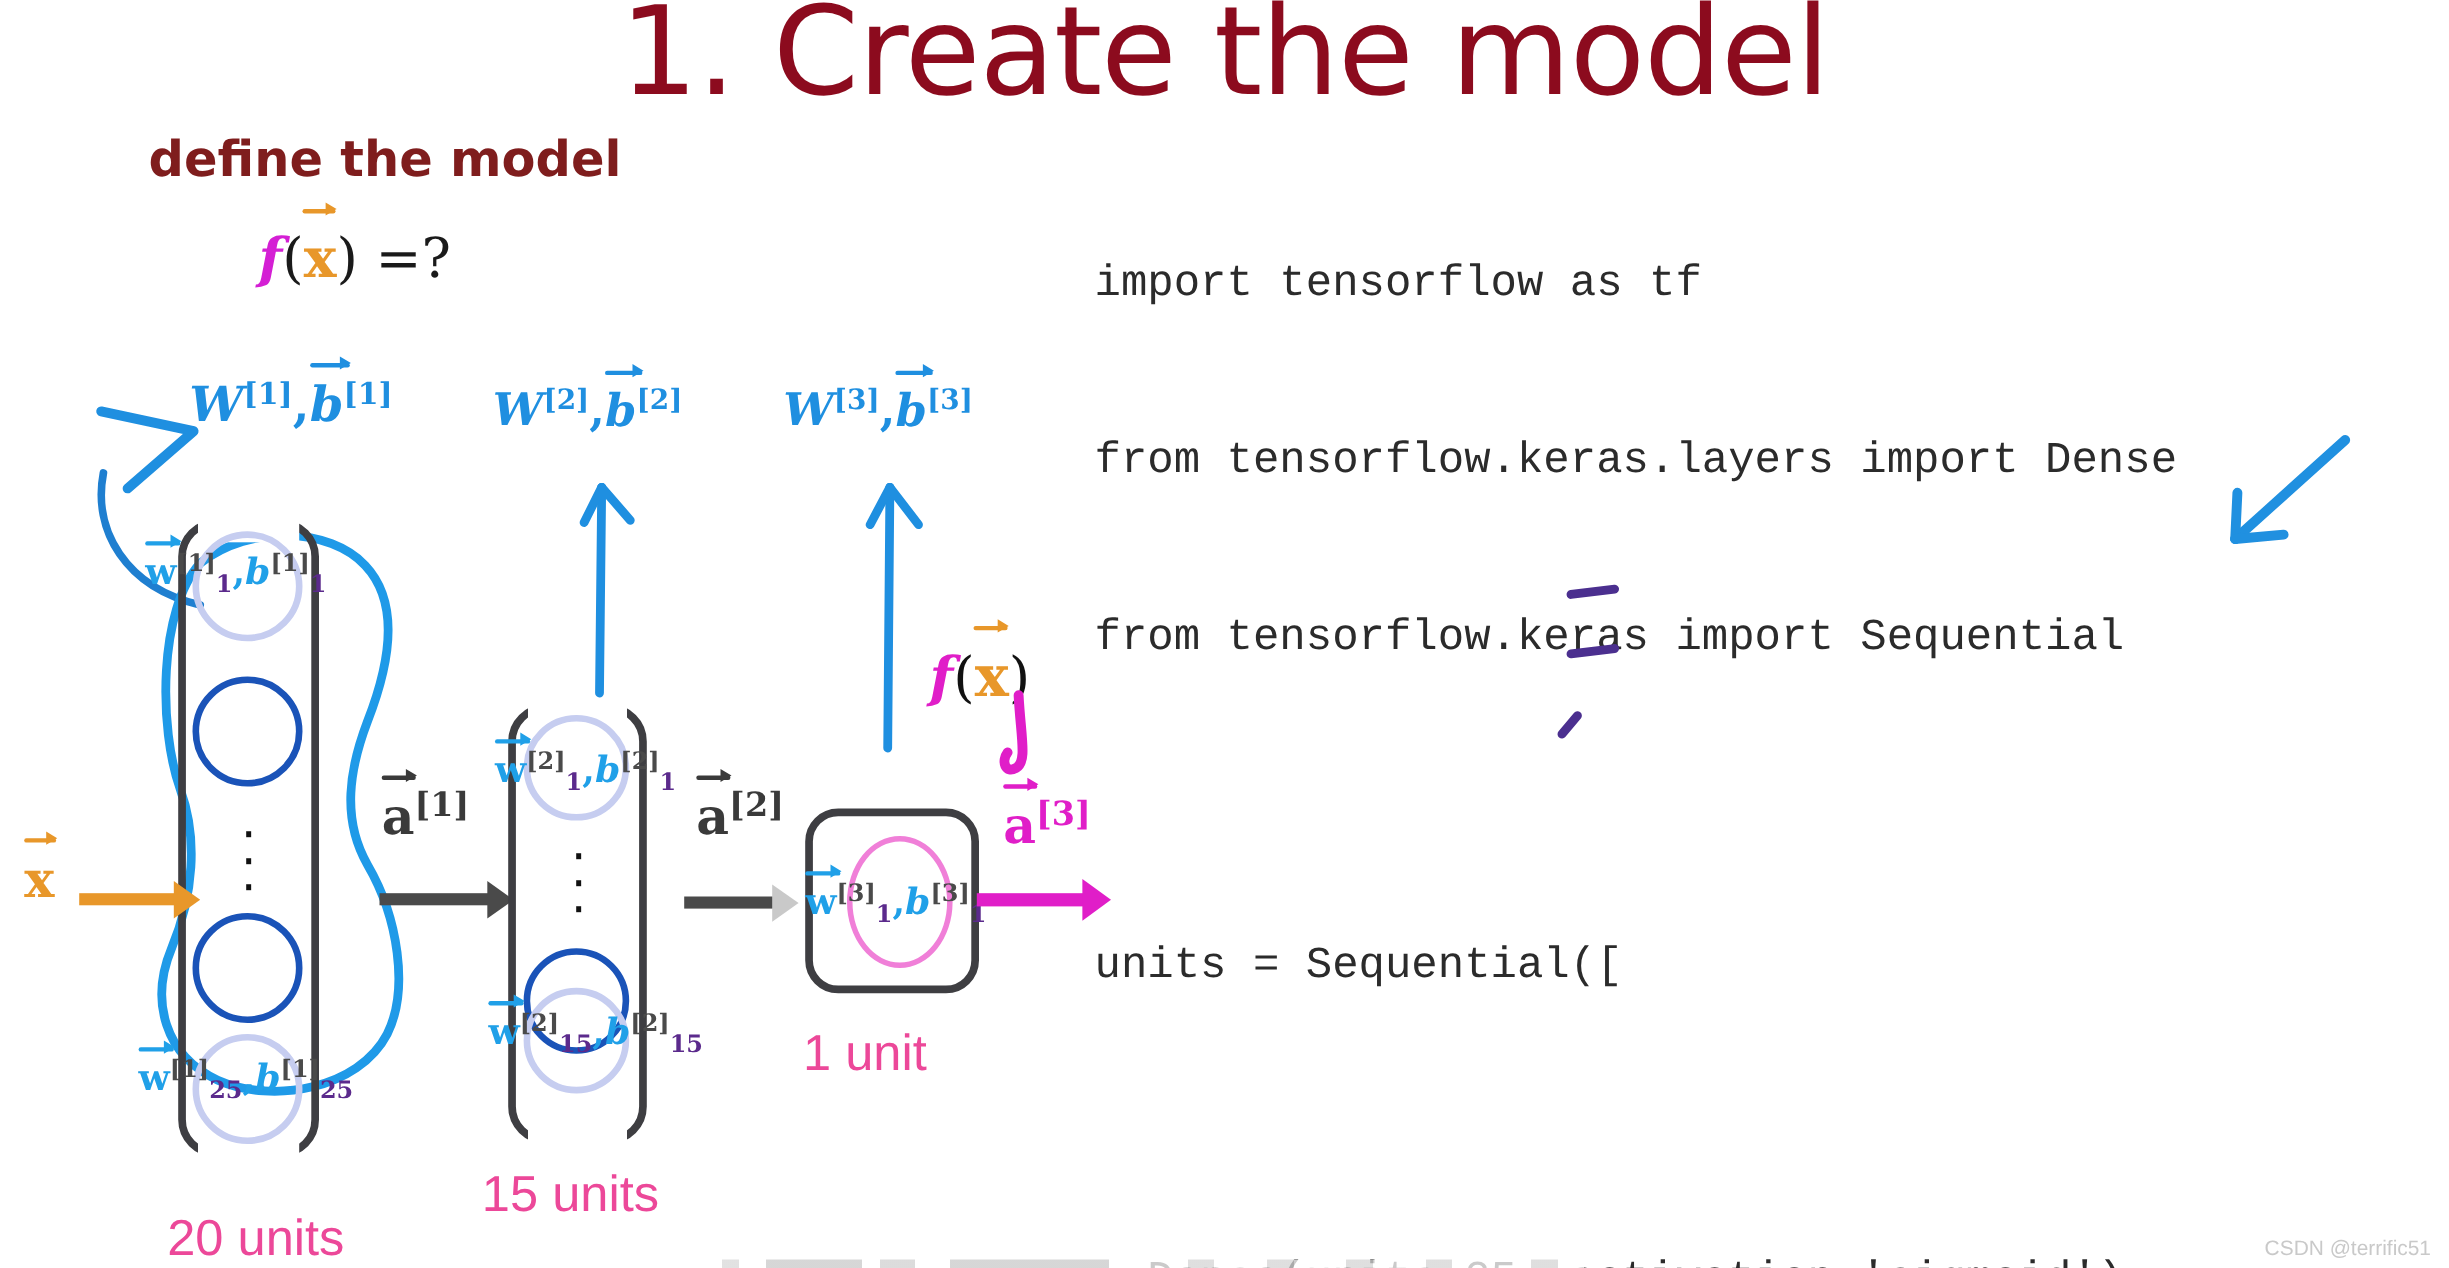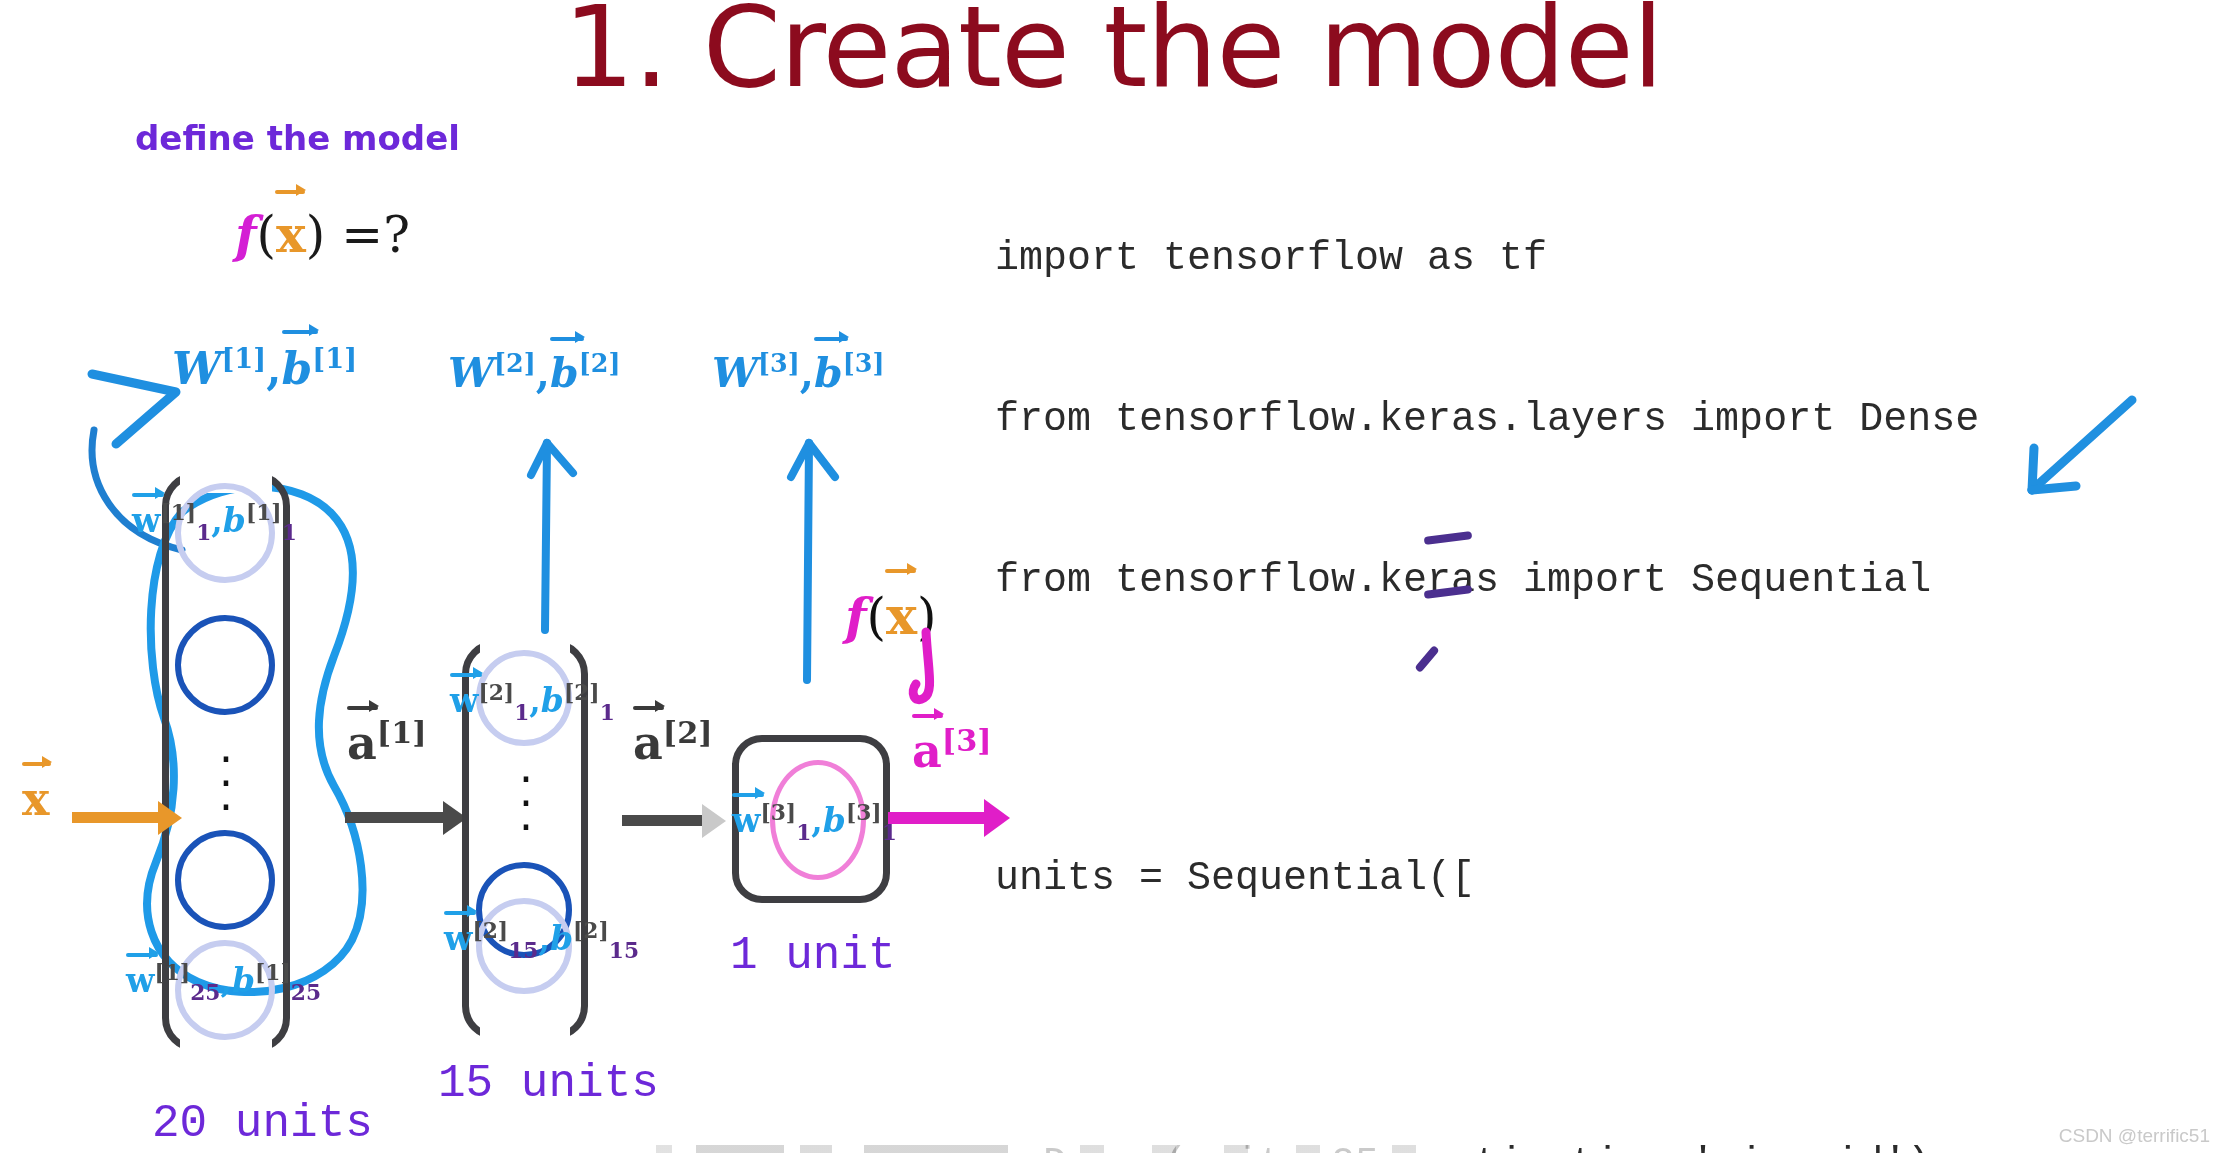--- a/index.html
+++ b/index.html
@@ -20,21 +20,21 @@
     font-size:112px;
     font-weight:400;
     color:#8c0b1e;
     letter-spacing:-1px;
     white-space:nowrap;
   }
 
   
   #define-label{
     top:118px;left:135px;
-    font-size:34px;font-weight:700;color:#6d28d9;
+    font-size:45px;font-weight:700;color:#7f1d1d;
     font-family:"DejaVu Sans", sans-serif;
     white-space:nowrap;
   }
   #fx-formula{
     top:205px;left:235px;
     font-size:50px;
     font-family:"DejaVu Serif", serif;
     color:#1a1a1a;
     white-space:nowrap;
   }
@@ -120,22 +120,22 @@
   }
   .flow-arrow.pale{background:#4a4a4a;}
   .flow-arrow.pale::after{border-left-color:#c9c9c9;}
   .flow-arrow.orange{background:#e8972a;}
   .flow-arrow.orange::after{border-left-color:#e8972a;}
   .flow-arrow.magenta{background:#e01ec8;height:12px;}
   .flow-arrow.magenta::after{border-left-color:#e01ec8;border-top-width:19px;border-bottom-width:19px;border-left-width:26px;}
 
   
   .units-caption{
-    position:absolute;font-family:Liberation Mono, monospace;
-    font-size:46px;font-weight:400;color:#6d28d9;white-space:nowrap;
+    position:absolute;font-family:Liberation Sans, sans-serif;
+    font-size:46px;font-weight:400;color:#ec4899;white-space:nowrap;
   }
 
   
   .hand{position:absolute;pointer-events:none;}
 
   
   #code{
     top:125px;left:995px;
     font-family:"Liberation Mono", monospace;
     font-size:40px;

